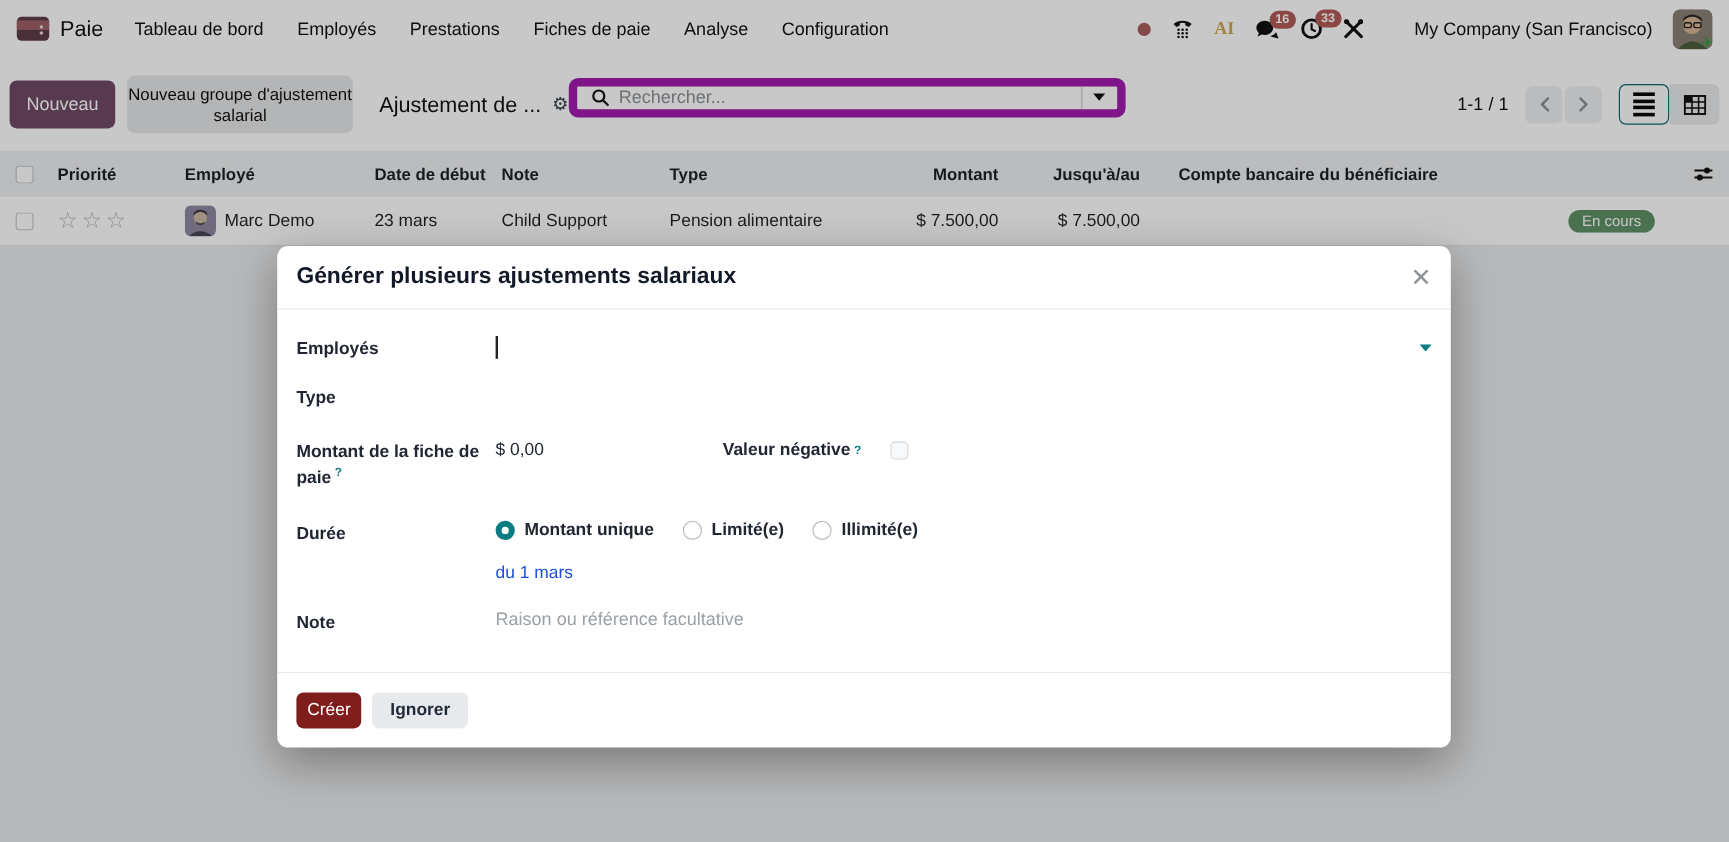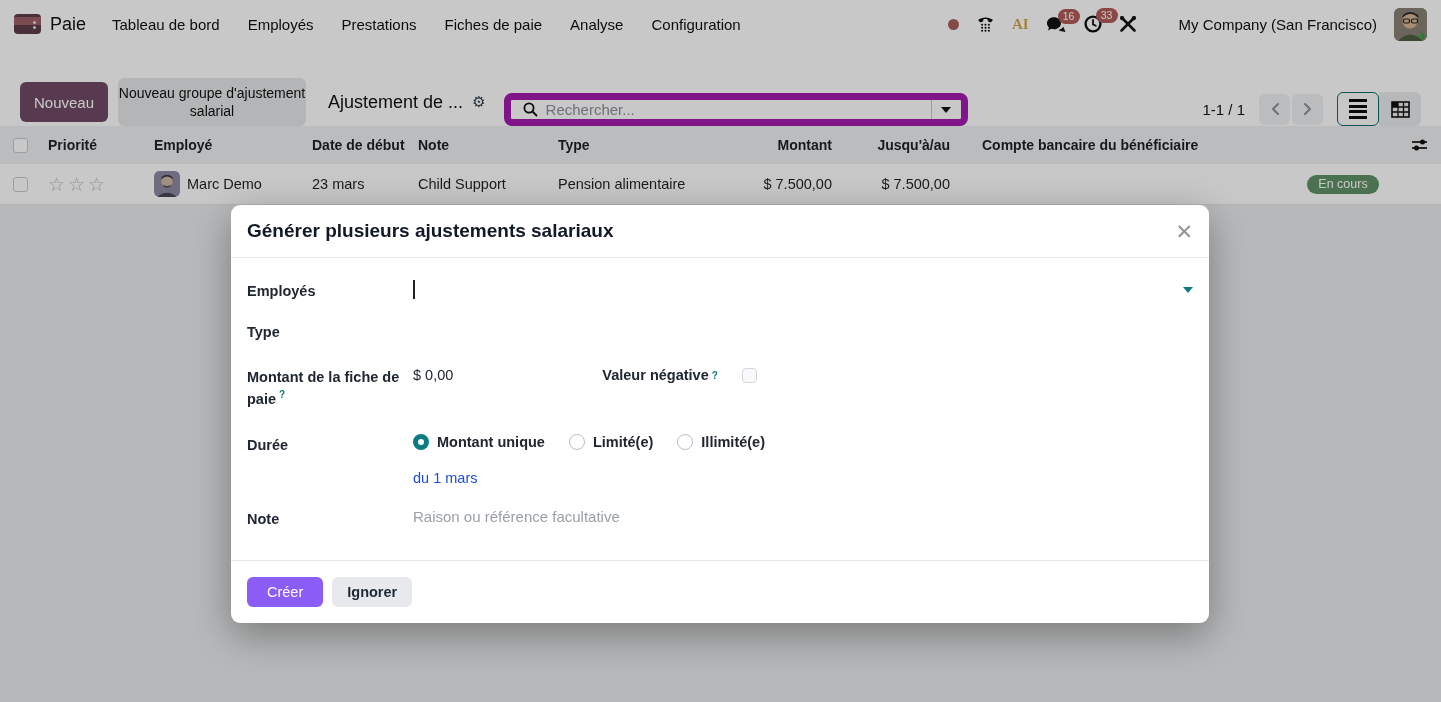--- a/index.html
+++ b/index.html
@@ -13,28 +13,28 @@
   .navbar { height:48px; background:#ffffff; display:flex; align-items:center; padding:0 14px; }
   .app-icon { width:27px; height:20px; border-radius:4px; background:#5e3d47; position:relative; overflow:hidden; margin-right:9px; flex:0 0 auto;}
   .app-icon::before { content:""; position:absolute; left:0; top:3px; right:0; height:8px; background:#9d6068; }
   .app-icon::after { content:""; position:absolute; right:5px; top:7px; width:3px; height:3px; border-radius:50%; background:#e8dada; box-shadow:0 5px 0 #e8dada; }
   .app-name { font-size:18px; font-weight:400; margin-right:26px; color:#111; }
   .menu { display:flex; gap:28px; font-size:15px; color:#111; }
   .menu span { cursor:pointer; }
   .systray { margin-left:auto; display:flex; align-items:center; gap:17px; }
   .presence-dot { width:11px; height:11px; border-radius:50%; background:#a95f5d; }
   .tray-icon { position:relative; display:flex; align-items:center; justify-content:center; }
-  .badge { position:absolute; top:-7px; left:12px; background:#b25b57; color:#fff; font-size:10.5px; line-height:15px; min-width:22px; text-align:center; border-radius:9px; padding:0 4px; font-weight:400;}
+  .badge { position:absolute; top:-7px; left:12px; background:#b25b57; color:#fff; font-size:10.5px; line-height:15px; min-width:22px; text-align:center; border-radius:9px; padding:0 4px; font-weight:700;}
   .ai-glyph { font-size:15px; font-weight:800; color:#d2a94e; letter-spacing:0; font-family:"Liberation Serif","DejaVu Serif",serif; }
   .company { font-size:15px; color:#111; margin-left:5px;padding-left:20px; }
   .avatar-lg { width:33px; height:33px; border-radius:6px; overflow:hidden; position:relative; background:#8a7f72; }
   .avatar-lg .plane { position:absolute; right:-1px; bottom:-3px; color:#2f9e3e; font-size:13px; }
 
   
-  .control-panel { background:#ffffff; height:78px; display:flex; align-items:flex-end; padding:0 20px; gap:18px; }
+  .control-panel { background:#ffffff; height:78px; display:flex; align-items:center; padding:0 8px; }
   .cp-left { display:flex; align-items:center; gap:10px; }
   .btn { border:none; cursor:pointer; font-family:inherit; }
   .btn-primary { background:#714B67; color:#fff; font-size:15px; padding:0 14px; height:40px; border-radius:6px; }
   .btn-light-lg { background:#e5e7e9; color:#111; font-size:14px; line-height:1.3; width:188px; height:48px; border-radius:6px; font-weight:500; }
   .breadcrumb { display:flex; align-items:center; gap:9px; margin-left:12px; }
   .breadcrumb .crumb { font-size:18px; color:#111; white-space:nowrap; }
   .gear { font-size:15px; color:#374151; cursor:pointer; }
 
   .searchbar { width:464px; height:33px; background:#fff; border:7px solid #a21caf; border-radius:8px; display:flex; align-items:center; overflow:hidden; margin-top:-12px;}
   .searchbar .mag { margin:0 8px 0 12px; flex:0 0 auto; }
@@ -92,21 +92,21 @@
   .cb-small { width:15px; height:15px; border:1px solid #d3d7db; border-radius:4px; background:#f8f9fa; margin-left:24px; cursor:pointer; }
   .radio-group { display:flex; align-items:center; gap:24px; }
   .radio-item { display:flex; align-items:center; gap:8px; cursor:pointer; }
   .radio { width:16px; height:16px; border-radius:50%; background:#fff; border:1px solid #b8bfc6; flex:0 0 auto; }
   .radio.checked { border:5px solid #0b7c82; }
   .radio-label { font-size:14.5px; font-weight:600; color:#202733; }
   .date-text { font-size:14.5px; color:#1d4ed8; }
   .note-input { border:none; outline:none; width:100%; font-size:15px; font-family:inherit; color:#333; }
   .note-input::placeholder { color:#9aa0a6; }
   .modal-footer { border-top:1px solid #e7e9ec; padding:16px; display:flex; gap:9px; }
-  .btn-create { background:#8b5cf6; color:#fff; font-size:14.5px; padding:7px 20px; border-radius:6px; }
+  .btn-create { background:#7f1d1d; color:#fff; font-size:14.5px; padding:7px 9px; border-radius:6px; }
   .btn-discard { background:#e7e9ed; color:#1f2937; font-size:14.5px; font-weight:600; padding:7px 15px; border-radius:6px; }
 
   svg { display:block; }
 </style>
 </head>
 <body>
 
 <header class="navbar">
   <span class="app-icon"></span>
   <span class="app-name">Paie</span>

